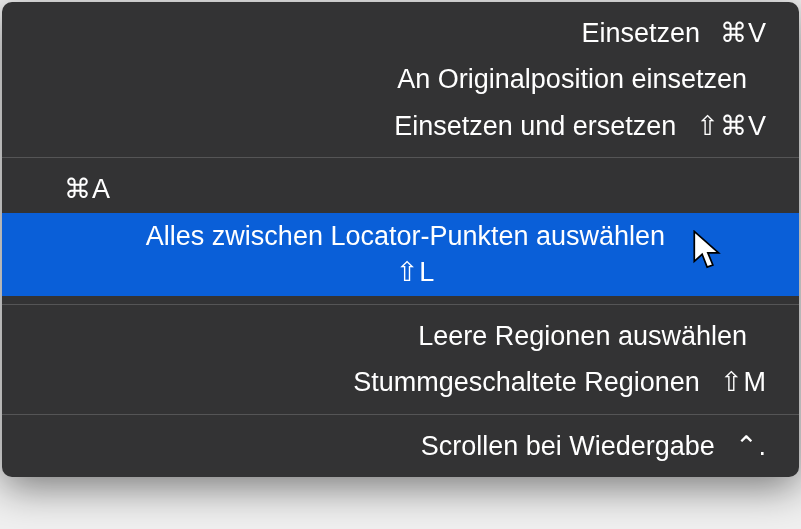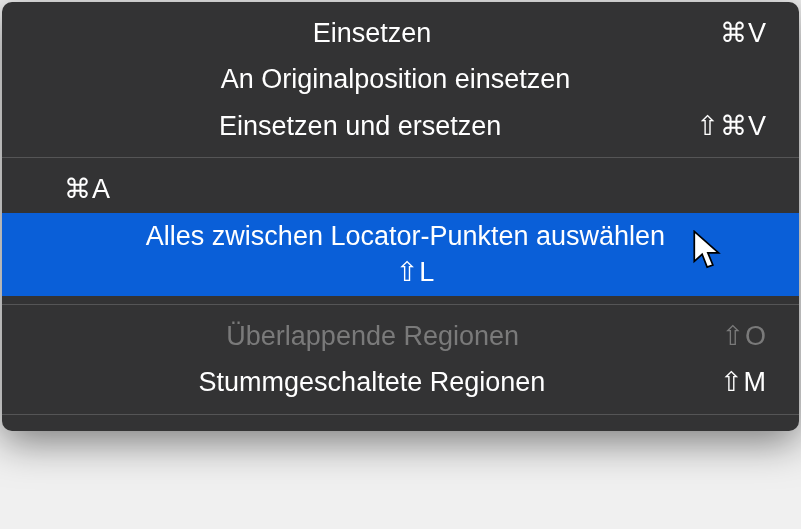--- a/index.html
+++ b/index.html
@@ -39,21 +39,21 @@
     .menu-item.highlighted {
       background: #0a5fd8;
       color: #ffffff;
       flex-direction: column;
     }
     .menu-item.disabled {
       color: #7a7a7a;
     }
     .menu-item .label {
       flex: 1;
-      text-align: center;
+      text-align: right;
     }
     .menu-item .shortcut {
       text-align: right;
       font-size: 27px;
       letter-spacing: 1px;
       margin-left: 20px;
     }
     .menu-separator {
       height: 1px;
       background: #555556;
@@ -87,28 +87,32 @@
   <div class="menu-item">
     <span class="shortcut">⌘A</span>
   </div>
   <div class="menu-item highlighted">
     <span class="label">Alles zwischen Locator-Punkten auswählen</span>
     <span class="shortcut">⇧L</span>
   </div>
 
   <div class="menu-separator"></div>
 
-  <div class="menu-item disabled">
-    <span class="label">Überlappende Regionen</span>
-    <span class="shortcut">⇧O</span>
+  <div class="menu-item">
+    <span class="label">Leere Regionen auswählen</span>
+    <span class="shortcut"></span>
   </div>
   <div class="menu-item">
     <span class="label">Stummgeschaltete Regionen</span>
     <span class="shortcut">⇧M</span>
   </div>
 
   <div class="menu-separator"></div>
 
+  <div class="menu-item">
+    <span class="label">Scrollen bei Wiedergabe</span>
+    <span class="shortcut">⌃.</span>
+  </div>
 
   <svg class="cursor" style="left:690px; top:228px;" width="36" height="40" viewBox="0 0 24 28">
     <path d="M 1 1 L 1 22 L 6.5 17 L 10 26 L 14 24.5 L 10.5 16 L 18 16 Z" fill="#ffffff" stroke="#000000" stroke-width="1.2"></path>
   </svg>
 </div>
 
 </body></html>

